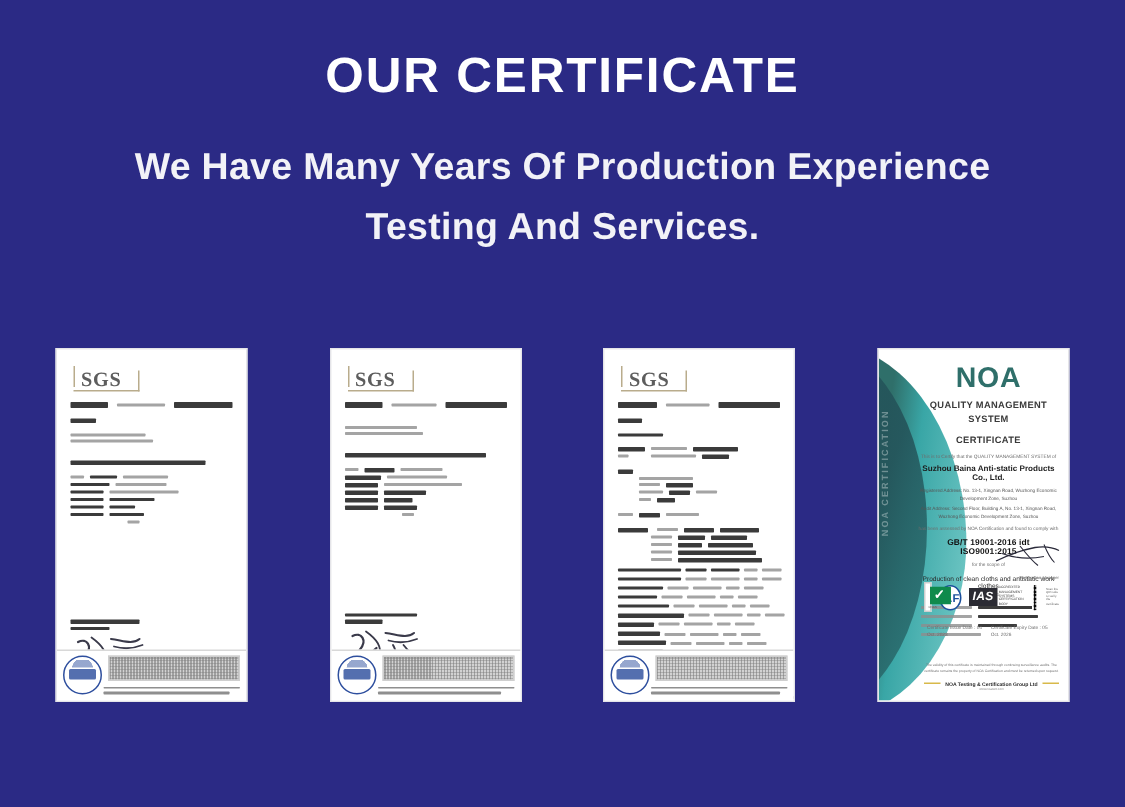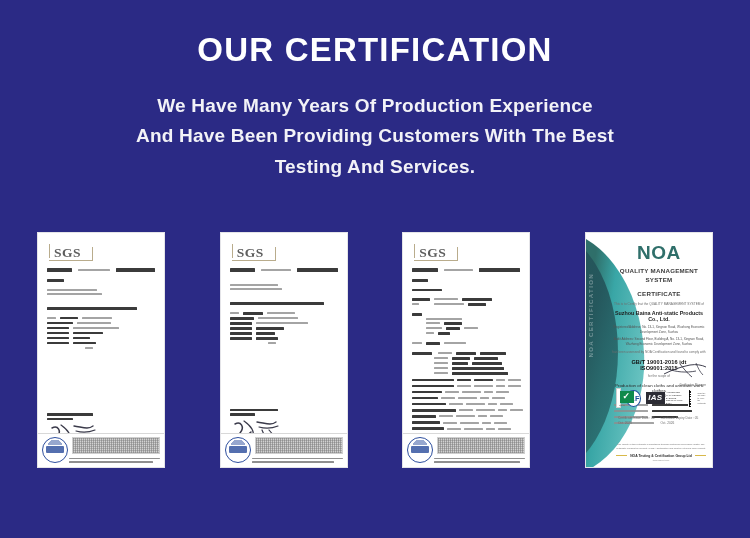--- a/index.html
+++ b/index.html
@@ -16,21 +16,21 @@
   .page-title {
     color:#ffffff;
     font-size:33px;
     font-weight:bold;
     letter-spacing:1.2px;
     line-height:1.2;
   }
   .subtitle {
     margin-top:21px;
     color:#f2f2f7;
-    font-size:19px;
+    font-size:25px;
     font-weight:bold;
     line-height:1.62;
     letter-spacing:.2px;
   }
   .subtitle div { white-space:nowrap; }
 
   
   .cards {
     position:absolute;
     top:232px; left:37px;
@@ -240,24 +240,23 @@
   .noa-foot .rule { height:1px; width:22px; background:#d8b94a; }
   .noa-foot .gname { font-size:3.4px; font-weight:bold; color:#2a2a2a; white-space:nowrap; }
   .noa-foot .url { font-size:2.1px; color:#888; margin-top:1.5px; }
 </style>
 </head>
 <body style="background: rgb(43, 42, 133);">
 
 <div class="section">
 
   <div class="heading-wrap">
-    <div class="page-title">OUR CERTIFICATION</div>
+    <div class="page-title">OUR CERTIFICATE</div>
     <div class="subtitle">
       <div>We Have Many Years Of Production Experience</div>
-      <div>And Have Been Providing Customers With The Best</div>
       <div>Testing And Services.</div>
     </div>
   </div>
 
   <div class="cards">
 
     <div class="card">
       <div class="sgs-page">
         <div class="sgs-logo">
           <span class="bar-l"></span>

